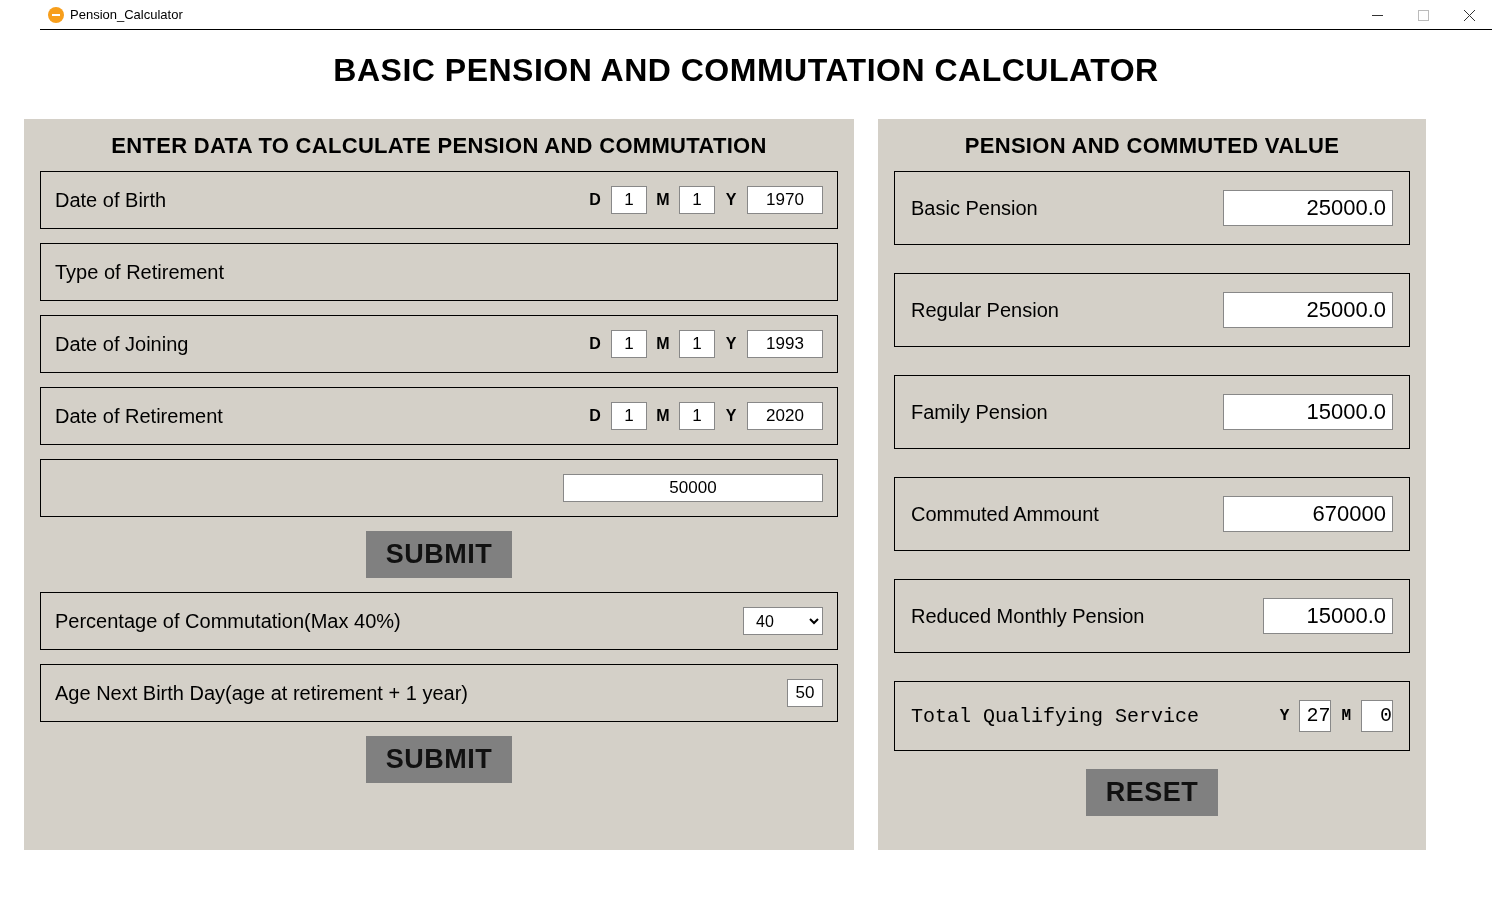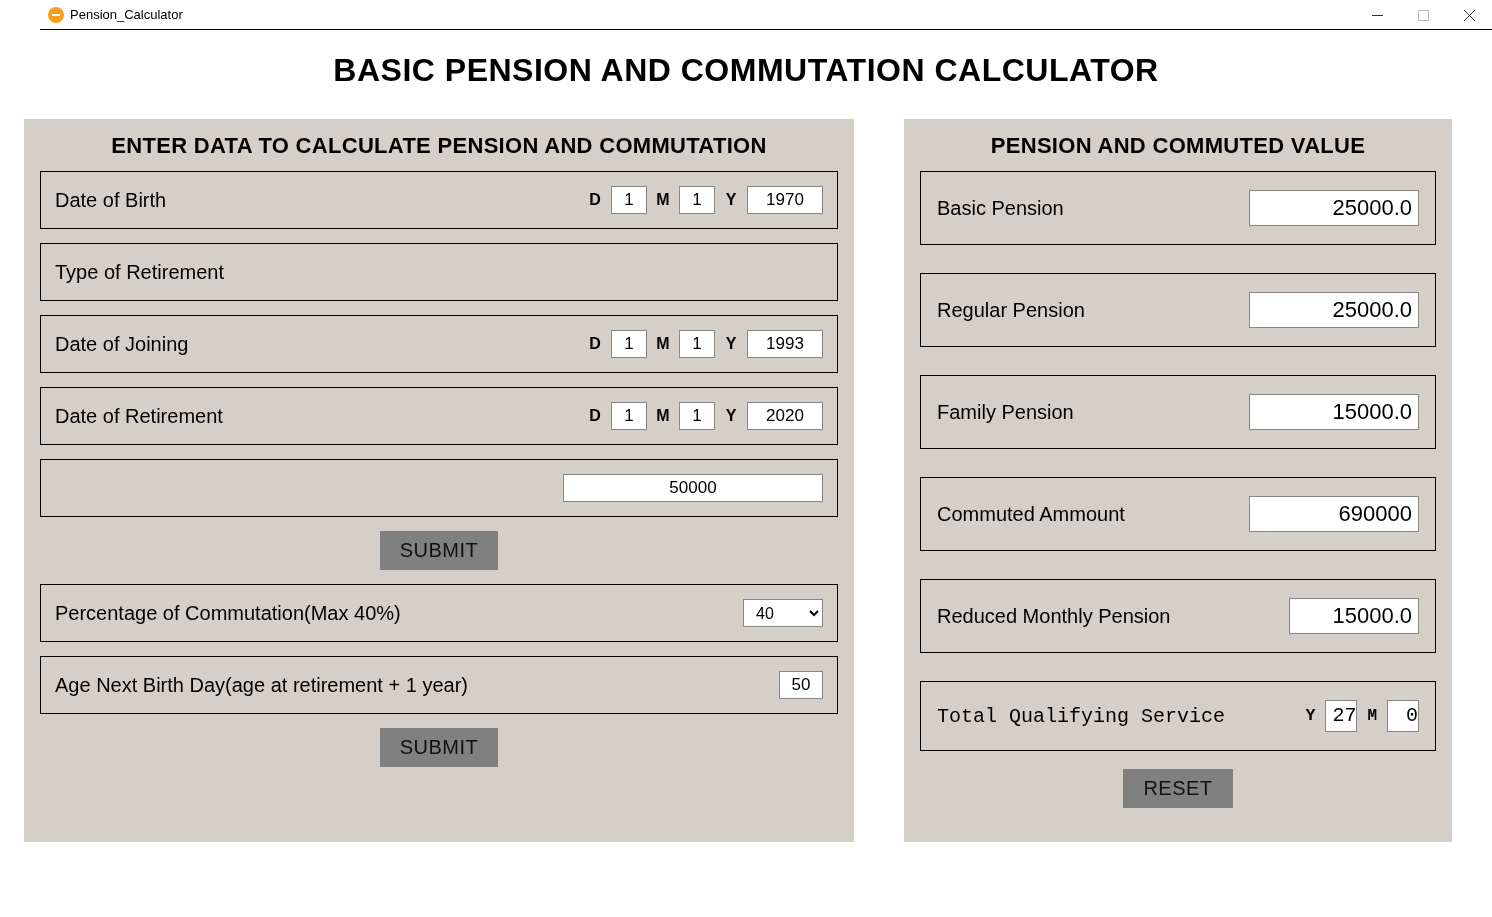--- a/index.html
+++ b/index.html
@@ -61,21 +61,21 @@
     .main-title {
       text-align: center;
       font-size: 32px;
       font-weight: 900;
       letter-spacing: 0.5px;
       margin-top: 22px;
       margin-bottom: 30px;
     }
     .panels {
       display: flex;
-      gap: 50px;
+      gap: 24px;
       padding: 0 24px;
     }
     .panel {
       background: #d4d0c8;
       padding: 14px 16px 20px;
     }
     .panel.left { width: 830px; }
     .panel.right { width: 548px; }
     .panel-title {
       text-align: center;
@@ -110,21 +110,21 @@
       border: 1px solid #888;
       font-family: inherit;
       font-size: 17px;
       height: 28px;
       text-align: center;
       padding: 0 4px;
     }
     .in-small { width: 36px; }
     .in-year { width: 76px; }
     .in-wide { width: 260px; text-align: right; padding-right: 8px; }
-    .in-med { width: 44px; }
+    .in-med { width: 36px; }
     select.sel-wide {
       width: 230px;
       text-align: left;
       padding-left: 6px;
       font-size: 16px;
     }
     select.sel-small {
       width: 80px;
       text-align: left;
       padding-left: 8px;
@@ -132,22 +132,22 @@
     }
     .btn-row {
       display: flex;
       justify-content: center;
       margin: 6px 0 14px;
     }
     .btn {
       background: #808080;
       color: #111;
       border: none;
-      font-size: 20px;
-      font-weight: 400;
+      font-size: 27px;
+      font-weight: 700;
       padding: 8px 20px;
       letter-spacing: 0.5px;
       cursor: pointer;
     }
     .out-row {
       border: 1px solid #000;
       background: #d4d0c8;
       display: flex;
       align-items: center;
       padding: 18px 16px;
@@ -302,21 +302,21 @@
 
     <div class="out-row">
       <span class="label">Family Pension</span>
       <span class="spacer"></span>
       <div class="readonly-box">15000.0</div>
     </div>
 
     <div class="out-row">
       <span class="label">Commuted Ammount</span>
       <span class="spacer"></span>
-      <div class="readonly-box">690000</div>
+      <div class="readonly-box">670000</div>
     </div>
 
     <div class="out-row">
       <span class="label">Reduced Monthly Pension</span>
       <span class="spacer"></span>
       <div class="readonly-box" style="width:130px">15000.0</div>
     </div>
 
     <div class="out-row last">
       <span class="label">Total Qualifying Service</span>

